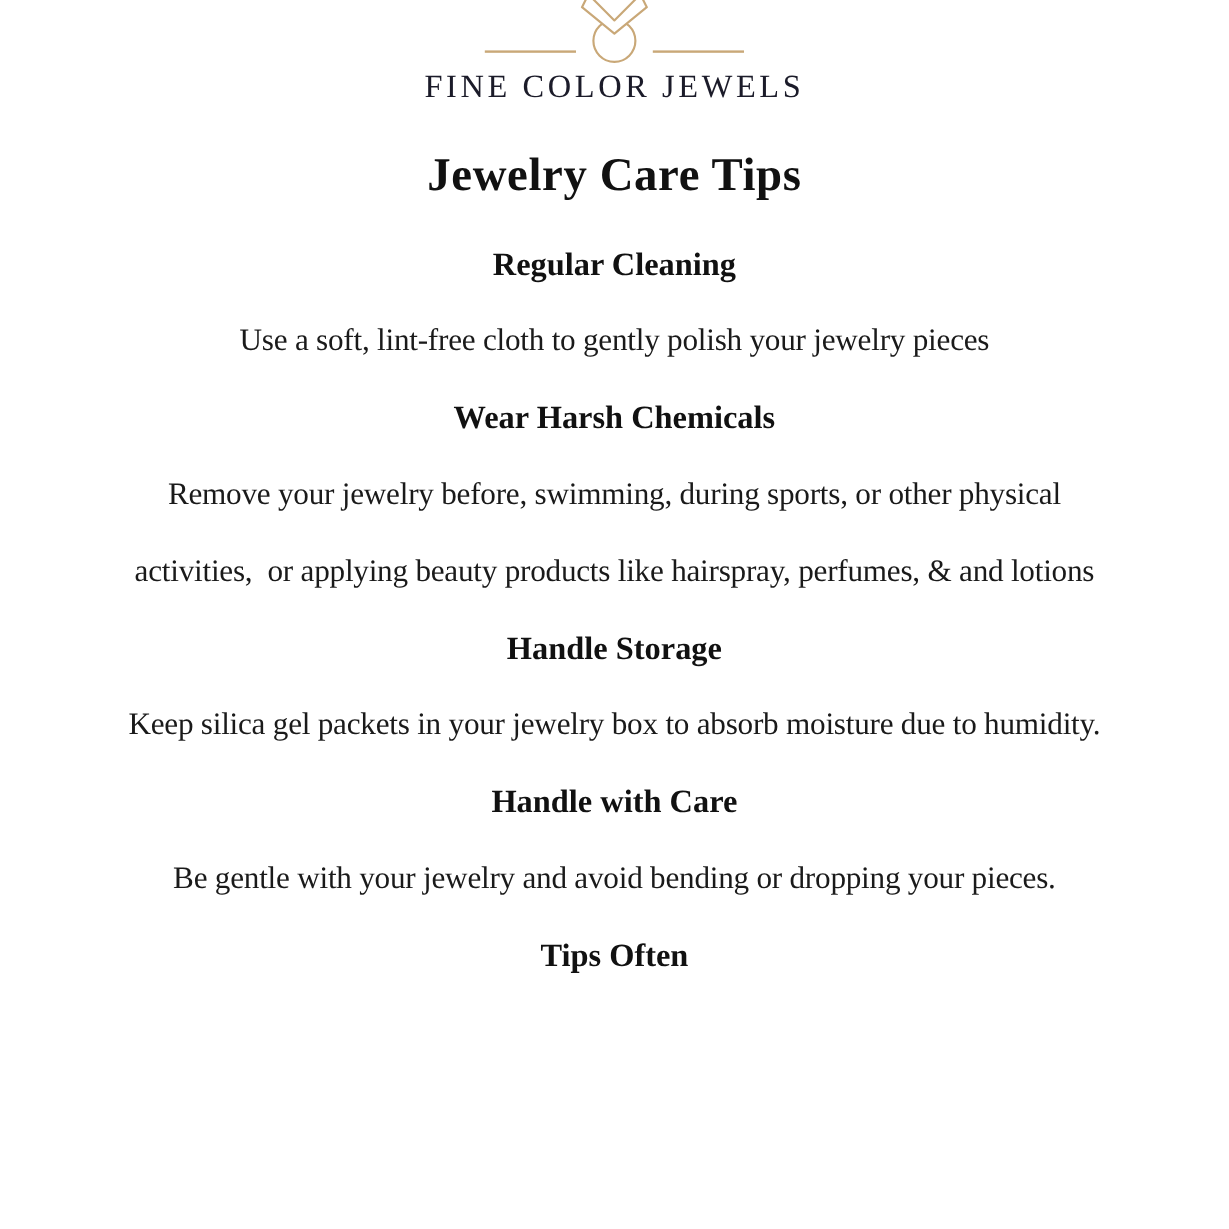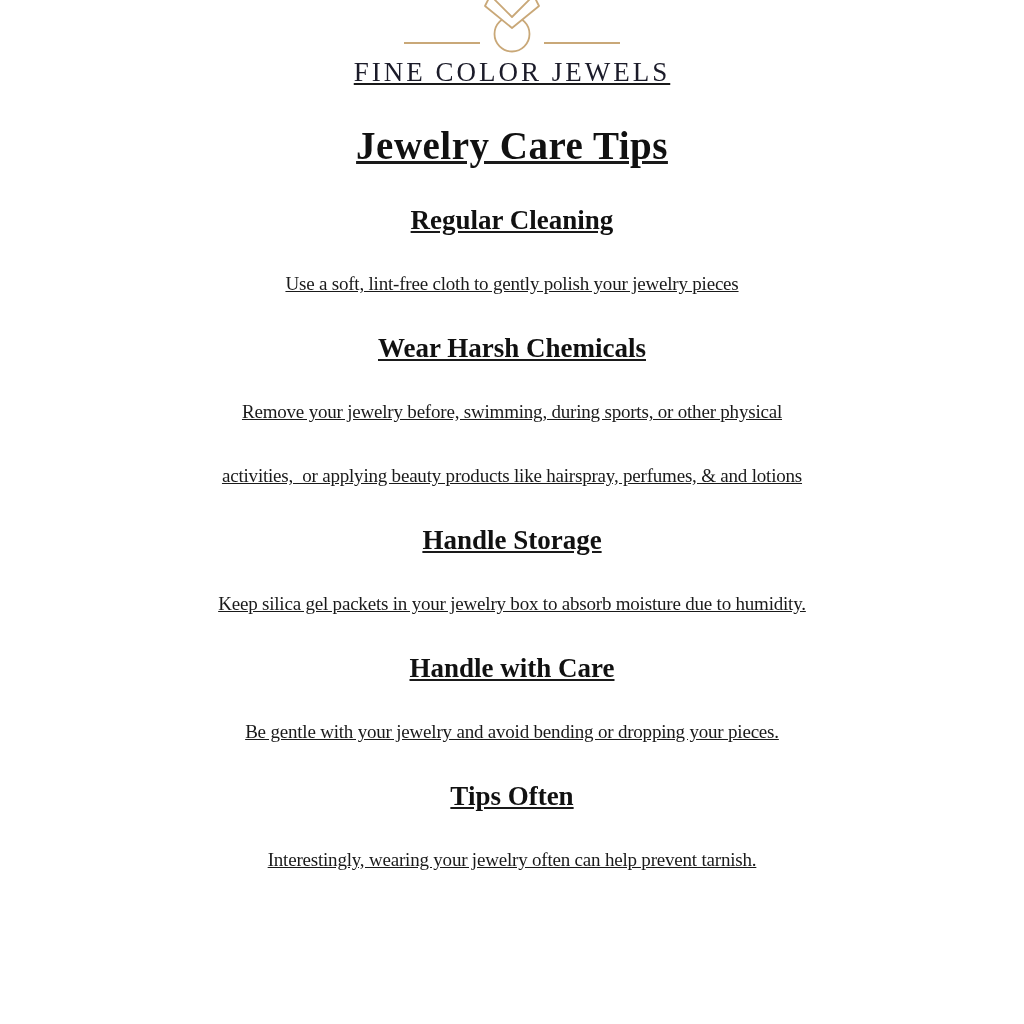--- a/index.html
+++ b/index.html
@@ -12,21 +12,20 @@
     height: 1024px;
     overflow: hidden;
     font-family: "Liberation Serif", "DejaVu Serif", serif;
     color: #1a1a1a;
   }
   .page {
     width: 1024px;
     height: 863px;
     text-align: center;
     position: relative;
-    text-decoration: underline;
   }
 
   
   .logo-header {
     position: relative;
     height: 54px;
     width: 100%;
   }
   .logo-mark {
     position: absolute;
@@ -68,21 +67,21 @@
   .section-heading {
     margin-top: 36px;
     font-size: 27px;
     line-height: 28px;
     font-weight: 700;
     color: #111111;
   }
   .section-heading.first { margin-top: 32px; text-align: center; }
   .body-line {
     margin-top: 36px;
-    font-size: 19px;
+    font-size: 26px;
     line-height: 28px;
     font-weight: 400;
     color: #1a1a1a;
     white-space: pre-wrap;
     letter-spacing: -0.2px;
   }
 </style>
 </head>
 <body>
 
@@ -110,15 +109,14 @@
   <div class="body-line">Remove your jewelry before, swimming, during sports, or other physical</div>
   <div class="body-line">activities,  or applying beauty products like hairspray, perfumes, &amp; and lotions</div>
 
   <div class="section-heading">Handle Storage</div>
   <div class="body-line">Keep silica gel packets in your jewelry box to absorb moisture due to humidity.</div>
 
   <div class="section-heading">Handle with Care</div>
   <div class="body-line">Be gentle with your jewelry and avoid bending or dropping your pieces.</div>
 
   <div class="section-heading">Tips Often</div>
-  <div class="body-line">Interestingly, wearing your jewelry often can help prevent tarnish.</div>
 
 </div>
 
 </body></html>

